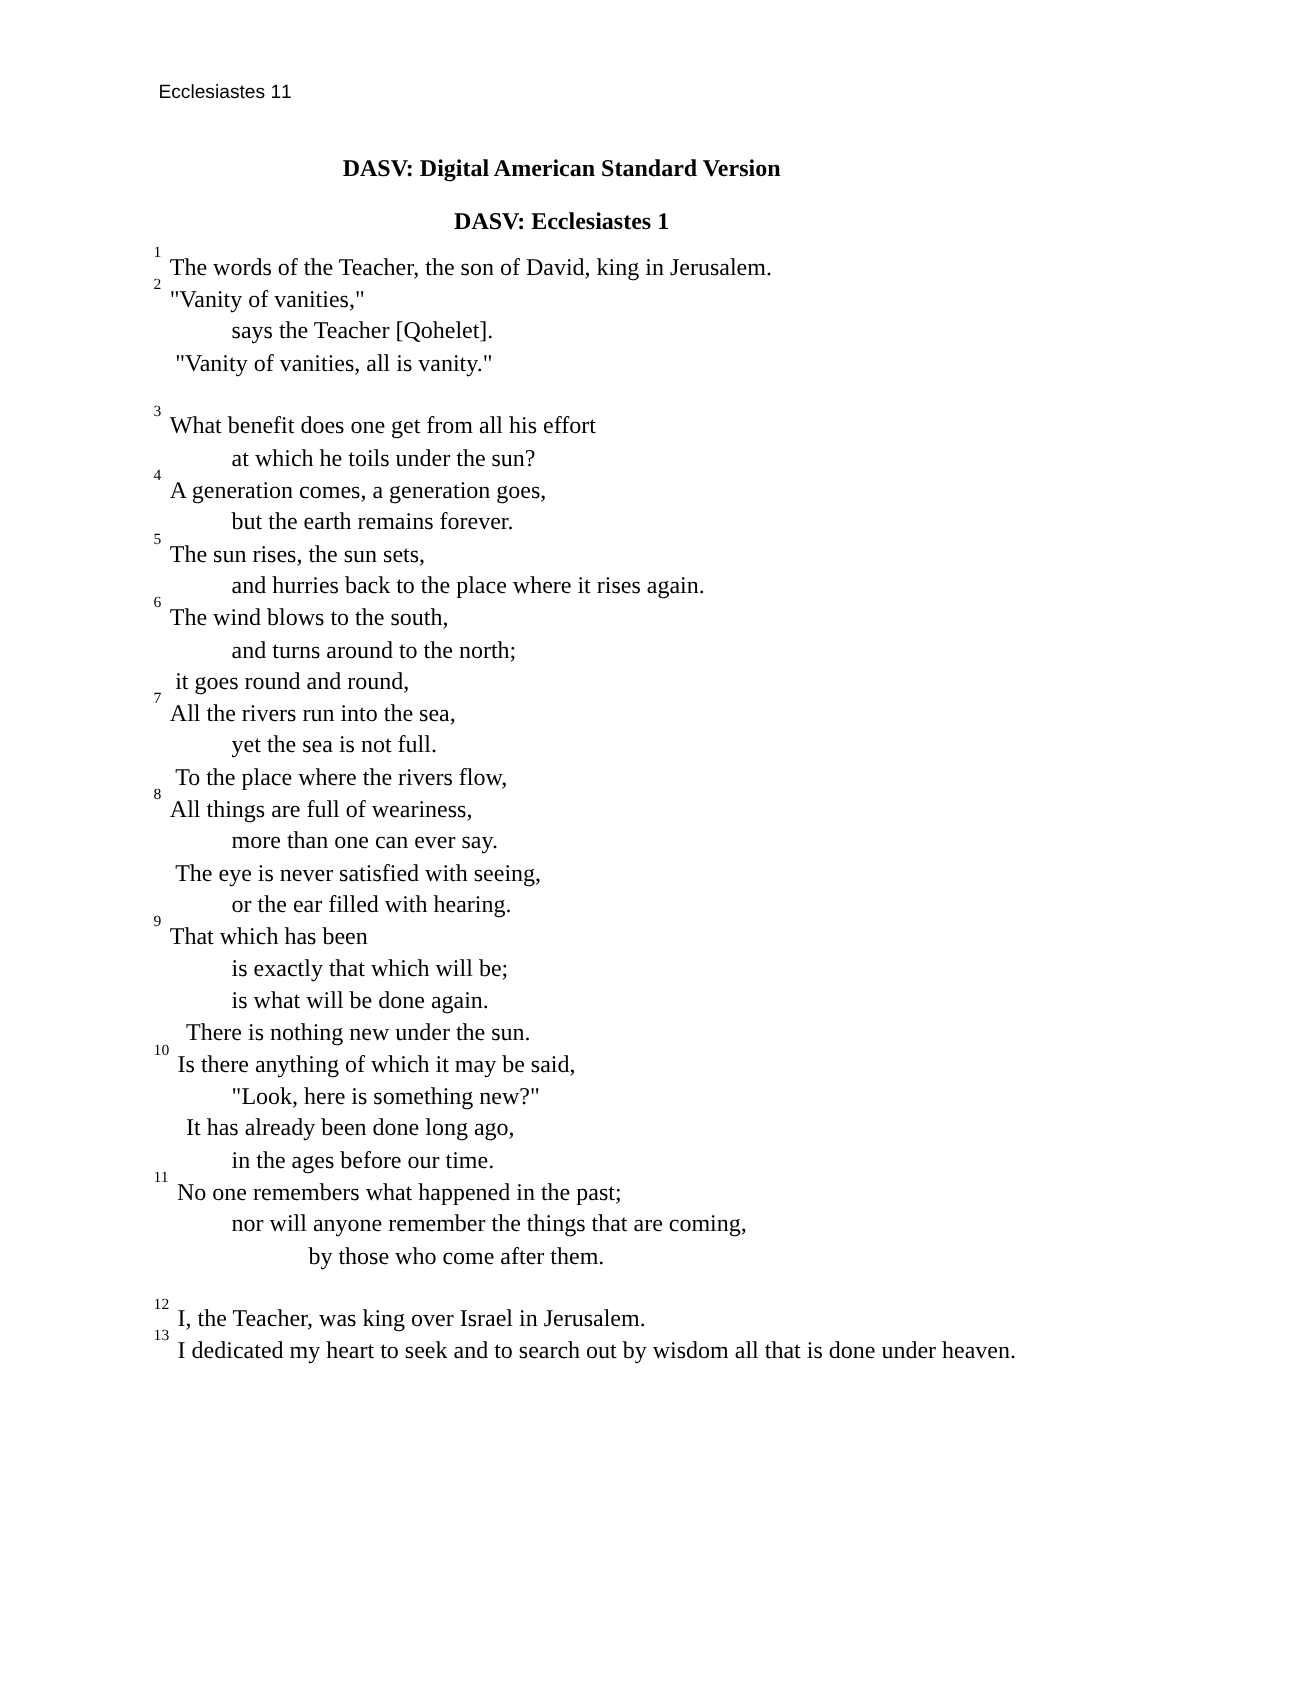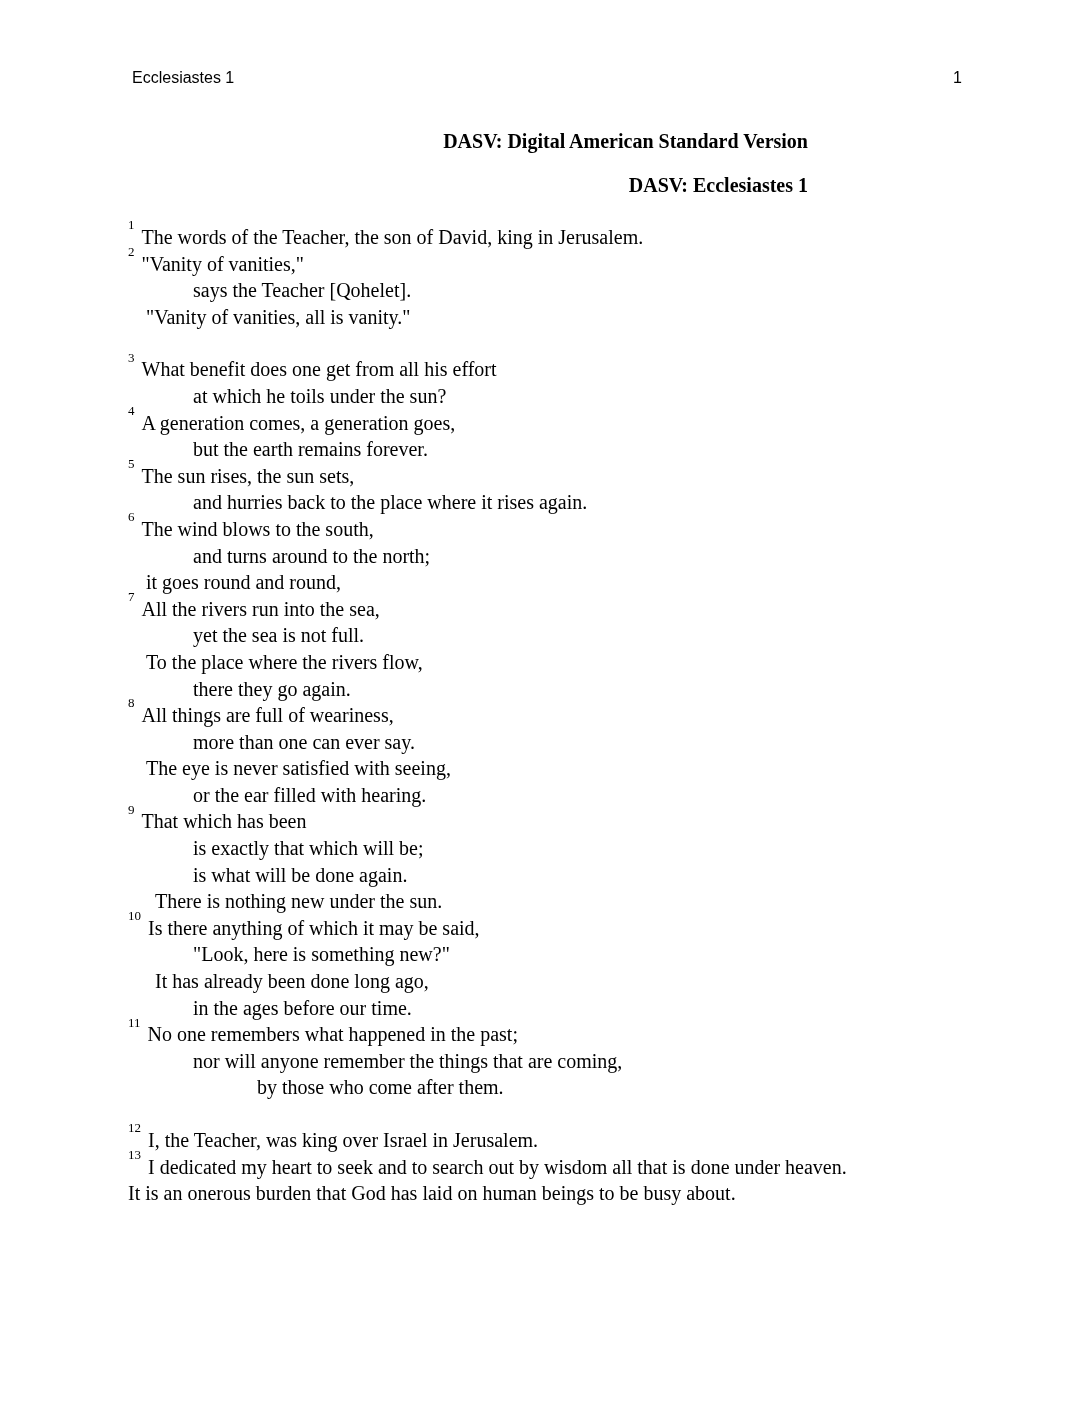--- a/index.html
+++ b/index.html
@@ -9,42 +9,41 @@
     height: 1408px;
     background: #ffffff;
     color: #000000;
     overflow: hidden;
     font-family: "Liberation Serif", serif;
   }
   .running-header {
     position: absolute;
     top: 68px;
     left: 132px;
-    right: 126px;
+    right: 114px;
     display: flex;
-    justify-content: space-between;
     font-family: "Liberation Sans", sans-serif;
     font-size: 16px;
     line-height: 20px;
   }
   .content {
     position: absolute;
     top: 128px;
     left: 128px;
     width: 832px;
   }
   .doc-title {
     width: 680px;
-    text-align: right;
+    text-align: center;
     font-weight: bold;
     font-size: 20px;
     line-height: 26px;
   }
   .chapter-title { margin-top: 18px; }
-  .verse-body { margin-top: 26px; font-size: 20px; }
+  .verse-body { margin-top: 12px; font-size: 20px; }
   .stanza { margin-bottom: 26px; }
   .stanza:last-child { margin-bottom: 0; }
   .line {
     line-height: 26.6px;
     white-space: pre;
   }
   .ind1  { padding-left: 18px; }
   .ind1b { padding-left: 27px; }
   .ind2  { padding-left: 65px; }
   .ind3  { padding-left: 129px; }
@@ -86,39 +85,37 @@
         <div class="line"><sup class="vnum">4</sup><span>A generation comes, a generation goes,</span></div>
         <div class="line ind2"><span>but the earth remains forever.</span></div>
         <div class="line"><sup class="vnum">5</sup><span>The sun rises, the sun sets,</span></div>
         <div class="line ind2"><span>and hurries back to the place where it rises again.</span></div>
         <div class="line"><sup class="vnum">6</sup><span>The wind blows to the south,</span></div>
         <div class="line ind2"><span>and turns around to the north;</span></div>
         <div class="line ind1"><span>it goes round and round,</span></div>
         <div class="line"><sup class="vnum">7</sup><span>All the rivers run into the sea,</span></div>
         <div class="line ind2"><span>yet the sea is not full.</span></div>
         <div class="line ind1"><span>To the place where the rivers flow,</span></div>
-        <div class="line ind2"><span>there they go again.</span></div>
         <div class="line"><sup class="vnum">8</sup><span>All things are full of weariness,</span></div>
         <div class="line ind2"><span>more than one can ever say.</span></div>
         <div class="line ind1"><span>The eye is never satisfied with seeing,</span></div>
         <div class="line ind2"><span>or the ear filled with hearing.</span></div>
         <div class="line"><sup class="vnum">9</sup><span>That which has been</span></div>
         <div class="line ind2"><span>is exactly that which will be;</span></div>
         <div class="line ind2"><span>is what will be done again.</span></div>
         <div class="line ind1b"><span>There is nothing new under the sun.</span></div>
         <div class="line"><sup class="vnum">10</sup><span>Is there anything of which it may be said,</span></div>
         <div class="line ind2"><span>"Look, here is something new?"</span></div>
         <div class="line ind1b"><span>It has already been done long ago,</span></div>
         <div class="line ind2"><span>in the ages before our time.</span></div>
         <div class="line"><sup class="vnum">11</sup><span>No one remembers what happened in the past;</span></div>
         <div class="line ind2"><span>nor will anyone remember the things that are coming,</span></div>
         <div class="line ind3"><span>by those who come after them.</span></div>
       </div>
 
       <div class="stanza">
         <div class="line"><sup class="vnum">12</sup><span>I, the Teacher, was king over Israel in Jerusalem.</span></div>
         <div class="line"><sup class="vnum">13</sup><span>I dedicated my heart to seek and to search out by wisdom all that is done under heaven.</span></div>
-        <div class="line"><span>It is an onerous burden that God has laid on human beings to be busy about.</span></div>
       </div>
 
     </div>
   </div>
 </div>
 
 </body></html>

